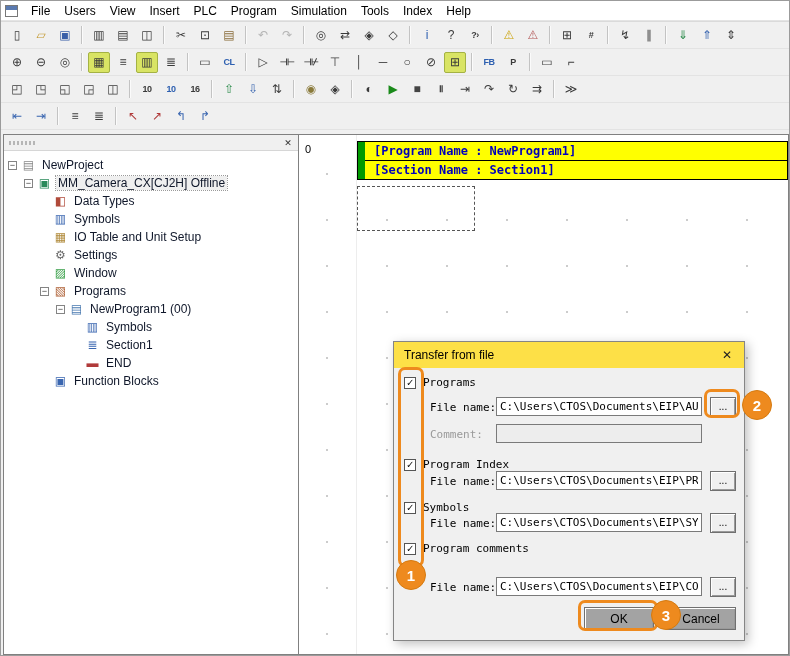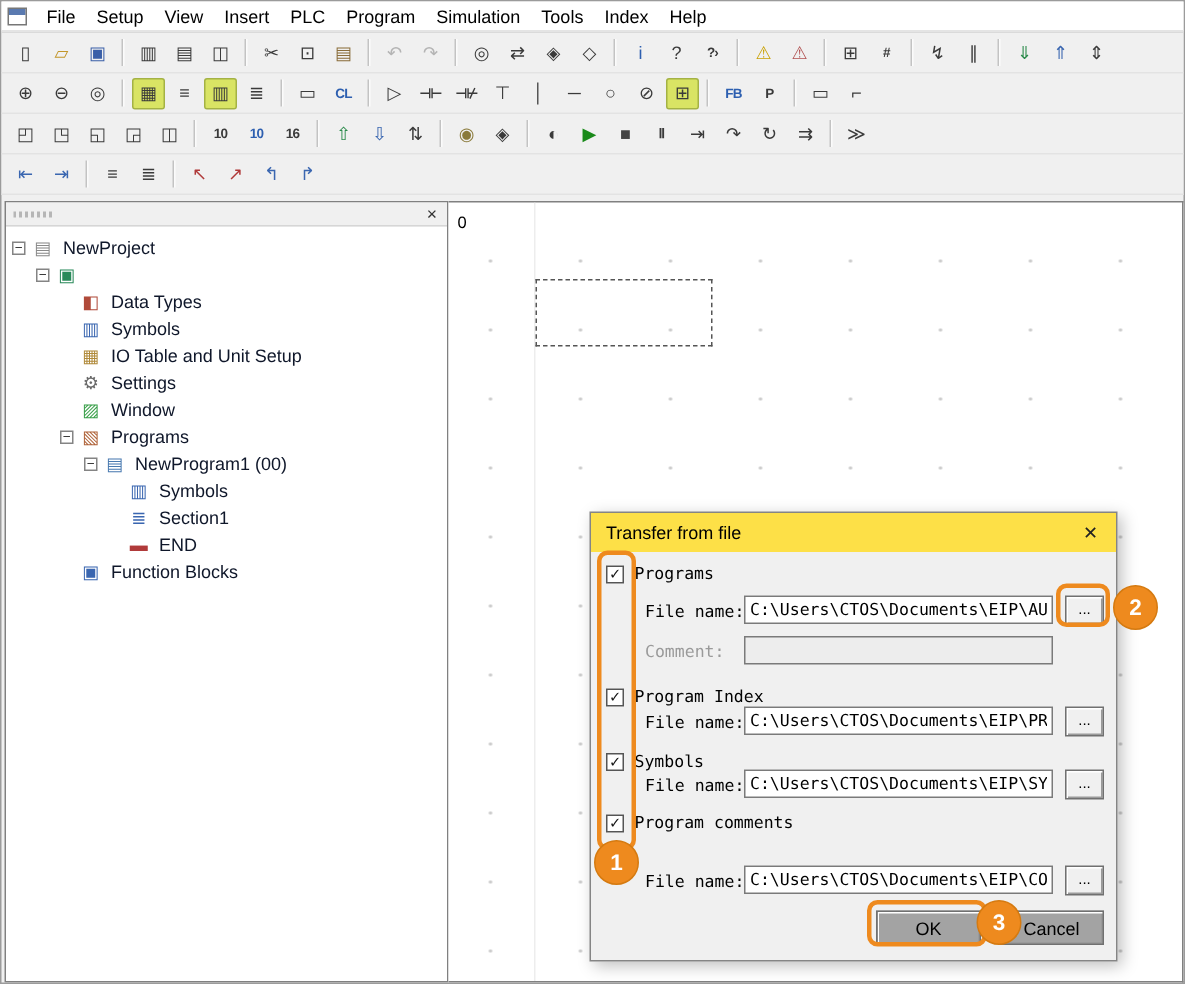--- a/index.html
+++ b/index.html
@@ -79,21 +79,21 @@
 </head>
 <body>
 
 <div class="app">
 
 
   <div class="menubar">
     <span class="mdi-icon"></span>
 
   <span class="menu-item">File</span>
-      <span class="menu-item">Setup</span>
+      <span class="menu-item">Users</span>
       <span class="menu-item">View</span>
       <span class="menu-item">Insert</span>
       <span class="menu-item">PLC</span>
       <span class="menu-item">Program</span>
       <span class="menu-item">Simulation</span>
       <span class="menu-item">Tools</span>
       <span class="menu-item">Index</span>
       <span class="menu-item">Help</span>
     </div>
 
@@ -223,20 +223,21 @@
       <div class="tree">
 
       <div class="tree-row" style="padding-left: 4px;">
             <span class="expander">−</span>
             <span class="ticon" style="color: rgb(138, 138, 138);">▤</span>
             <span class="tlabel">NewProject</span>
           </div>
           <div class="tree-row focus" style="padding-left: 20px;">
             <span class="expander">−</span>
             <span class="ticon" style="color: rgb(42, 138, 90);">▣</span>
+            <span class="tlabel">MM_Camera_CX[CJ2H] Offline</span>
           </div>
           <div class="tree-row" style="padding-left: 36px;">
             <span class="expander"></span>
             <span class="ticon" style="color: rgb(176, 74, 58);">◧</span>
             <span class="tlabel">Data Types</span>
           </div>
           <div class="tree-row" style="padding-left: 36px;">
             <span class="expander"></span>
             <span class="ticon" style="color: rgb(58, 102, 176);">▥</span>
             <span class="tlabel">Symbols</span>
@@ -285,20 +286,25 @@
             <span class="expander"></span>
             <span class="ticon" style="color: rgb(58, 102, 176);">▣</span>
             <span class="tlabel">Function Blocks</span>
           </div>
         </div>
     </div>
 
     <div class="diagram">
       <span class="rung-num">0</span>
       <span class="gutter-line"></span>
+      <div class="ladder-head">
+        <div class="ladder-row">[Program Name : NewProgram1]</div>
+        <div class="ladder-row">[Section Name : Section1]</div>
+        <span class="green-bar"></span>
+      </div>
       <div class="sel-rect"></div>
     </div>
 
   </div>
 </div>
 
 <div class="dialog">
   <div class="dlg-title">
     <span class="dlg-title-text">Transfer from file</span>
     <span class="dlg-close">✕</span>

